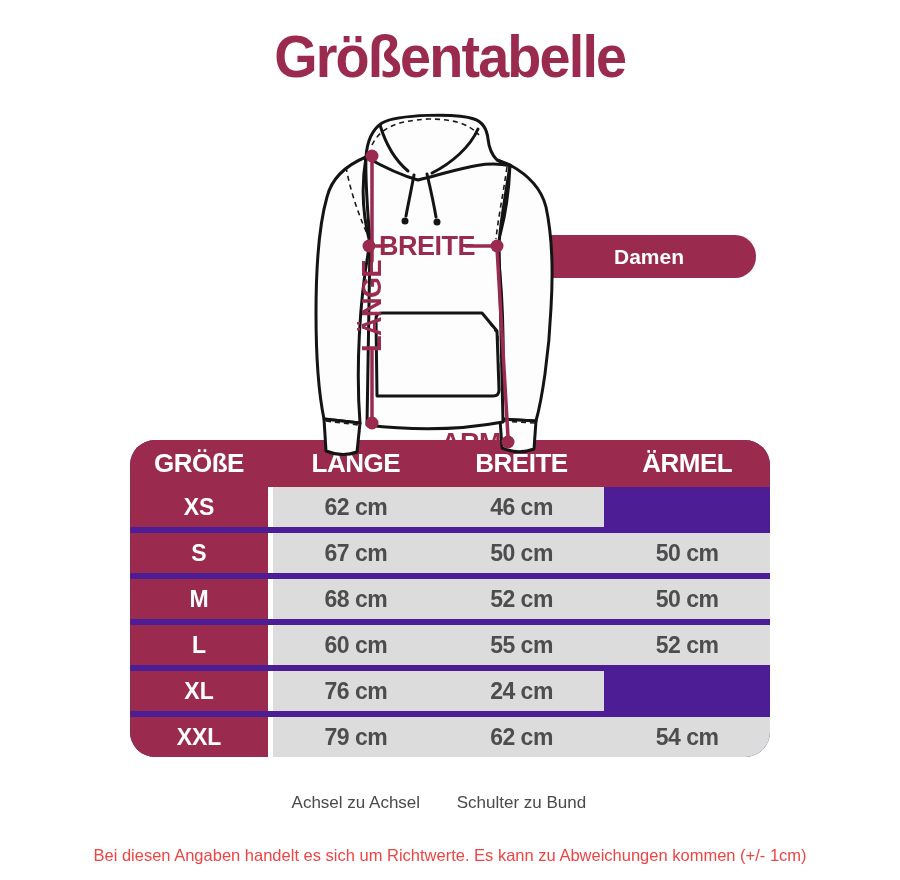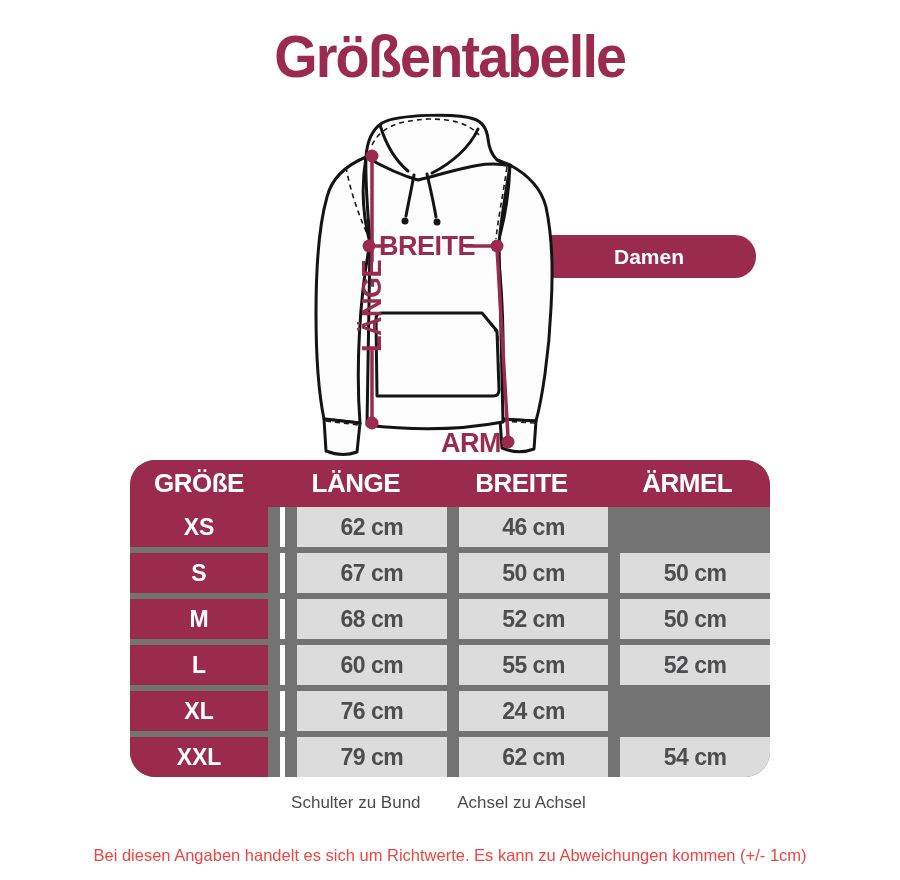--- a/index.html
+++ b/index.html
@@ -28,32 +28,32 @@
     padding-left:0;box-sizing:border-box;
   }
   .badge span{display:inline-block;padding-left:16px;}
   .hoodie-svg{position:absolute;left:0;top:0;z-index:1;}
   .m-text{
     font-family:"Liberation Sans",sans-serif;font-weight:700;font-size:27px;
     fill:#9a2a4e;letter-spacing:-0.5px;
   }
   
   .size-table{
-    position:absolute;left:130px;top:460px;width:640px;
-    border-radius:25px;overflow:hidden;background:#737373;
+    position:absolute;left:130px;top:440px;width:640px;
+    border-radius:25px;overflow:hidden;background:#4c1d95;
   }
   .t-head,.t-row{
     display:grid;grid-template-columns:138px 5px 1fr 1fr 1fr;
   }
   .t-head{background:#9a2a4e;height:47px;}
   .t-head .th{
     display:flex;align-items:center;justify-content:center;
     color:#ffffff;font-weight:700;font-size:26px;letter-spacing:-0.5px;
   }
-  .t-row{height:40px;margin-top:6px;gap:12px;}
+  .t-row{height:40px;margin-top:6px;}
   .t-row.first{margin-top:0;}
   .t-row .size-cell{
     background:#9a2a4e;color:#ffffff;font-weight:700;font-size:23px;
     display:flex;align-items:center;justify-content:center;
   }
   .t-row .gap-cell{background:#ffffff;}
   .t-row .data-cell{
     background:#dcdcdc;color:#4d4d4f;font-weight:700;font-size:23px;
     display:flex;align-items:center;justify-content:center;letter-spacing:-0.5px;text-align:center;
   }
@@ -176,19 +176,19 @@
     <div class="t-row">
       <span class="size-cell">XXL</span>
       <span class="gap-cell"></span>
       <span class="data-cell">79 cm</span>
       <span class="data-cell">62 cm</span>
       <span class="data-cell">54 cm</span>
     </div>
   </div>
 
   <div class="legend">
+    <span class="leg">Achsel zu Achsel</span>
     <span class="leg">Schulter zu Bund</span>
-    <span class="leg">Achsel zu Achsel</span>
   </div>
 
   <div class="note">Bei diesen Angaben handelt es sich um Richtwerte. Es kann zu Abweichungen kommen (+/- 1cm)</div>
 
 </div>
 
 </body></html>

